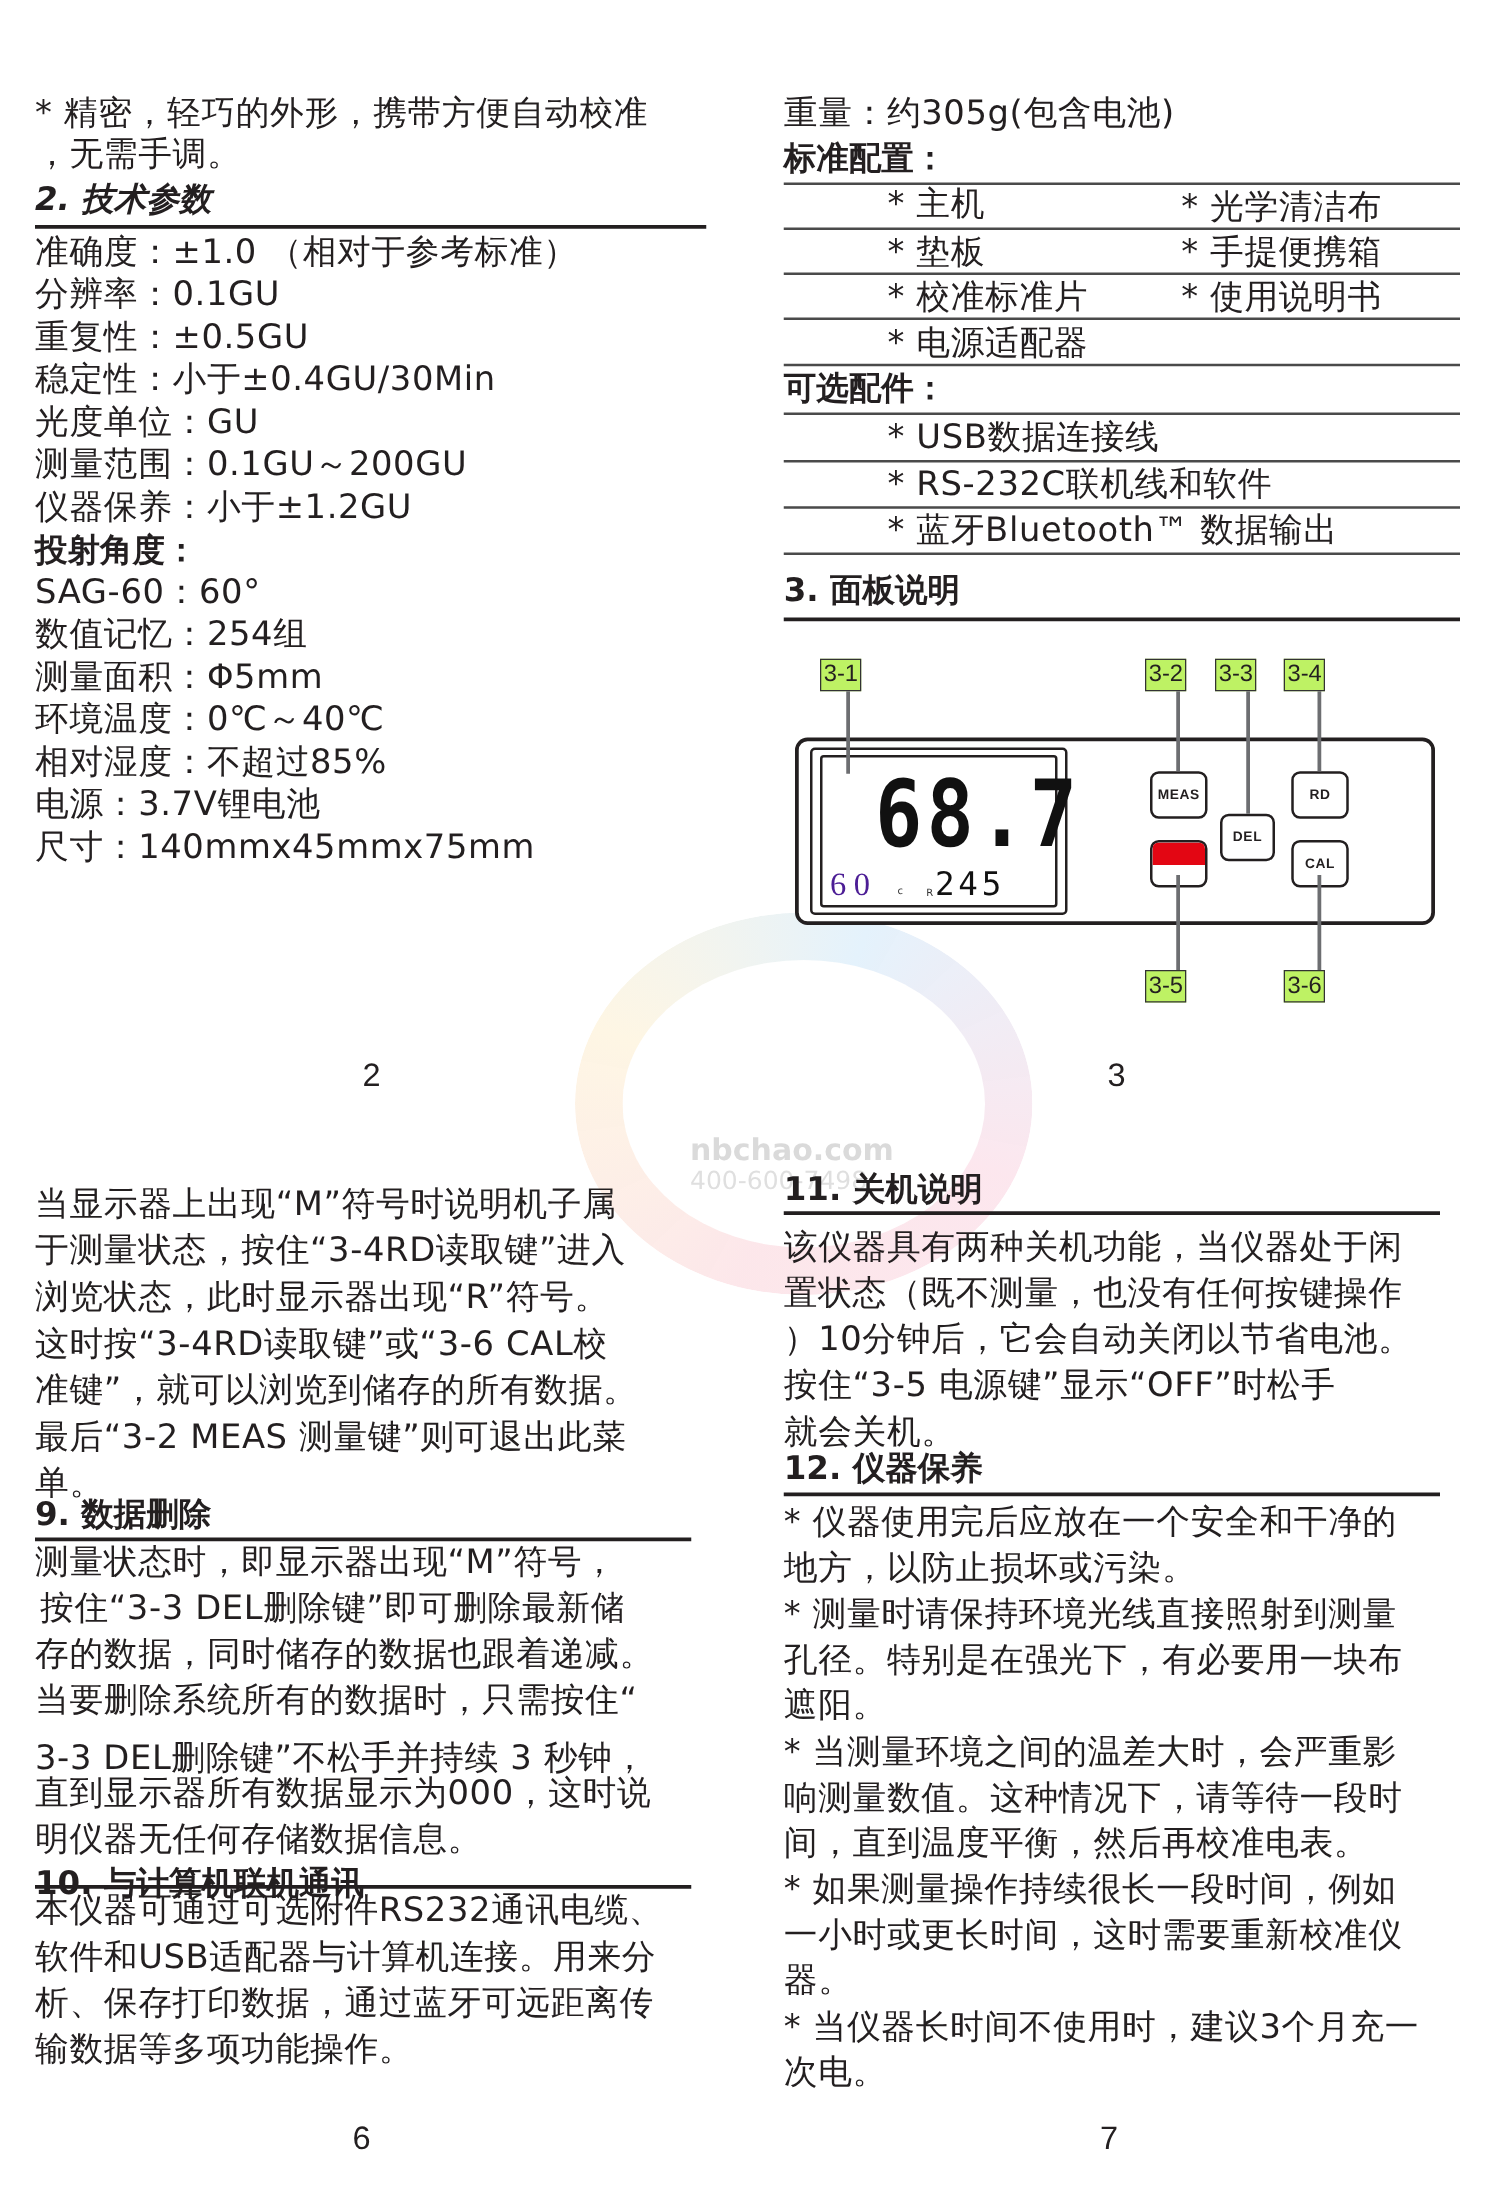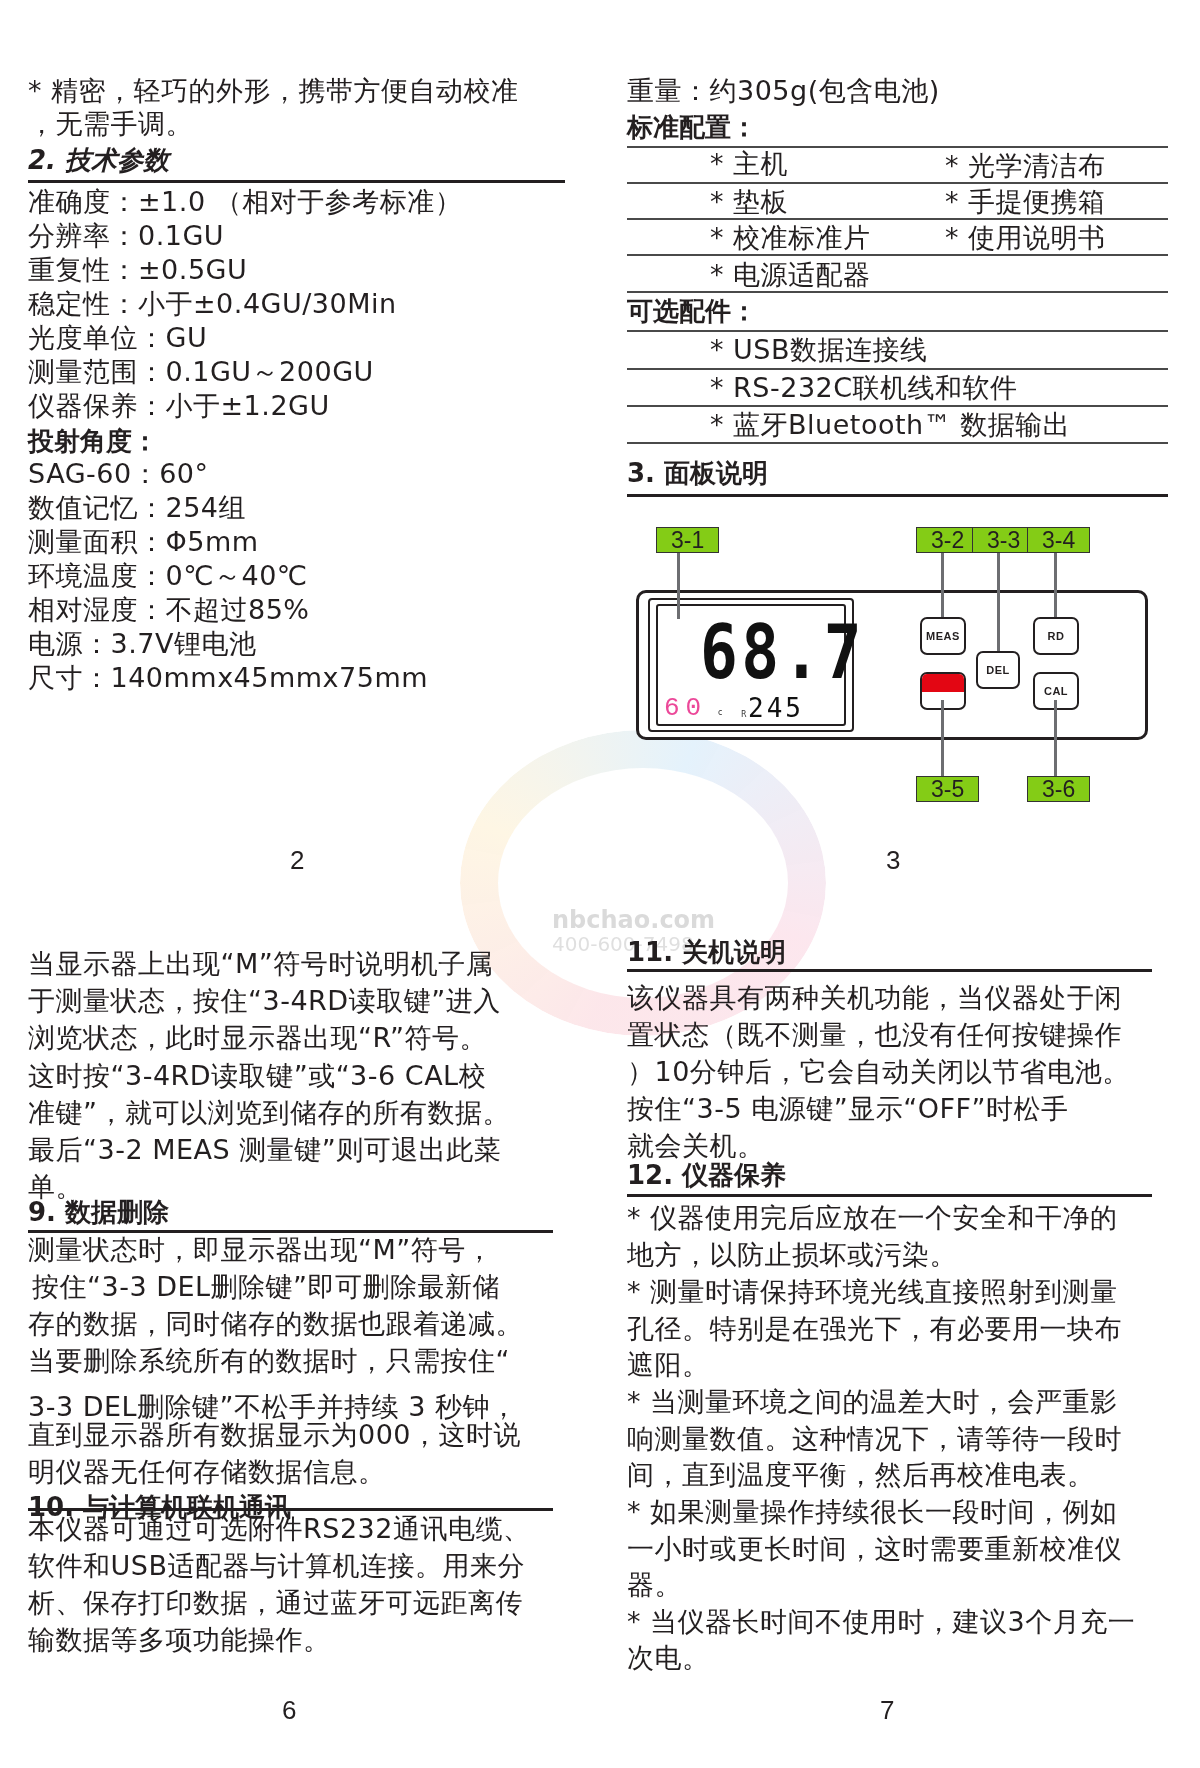--- a/index.html
+++ b/index.html
@@ -17,28 +17,28 @@
              border: 38px solid transparent;
              background:
                conic-gradient(from 200deg, rgba(240,120,140,0.18), rgba(250,210,120,0.20), rgba(120,190,240,0.20), rgba(240,120,160,0.18), rgba(240,120,140,0.18)) border-box;
              -webkit-mask: linear-gradient(#000 0 0) padding-box, linear-gradient(#000 0 0);
              -webkit-mask-composite: xor; mask-composite: exclude; }
   .wm-text1 { position: absolute; left: 95px; top: 135px; font-family: "DejaVu Serif", serif; font-size: 44px; color: rgba(200,90,100,0.30); font-weight: bold; letter-spacing: 6px; }
   .wm-text2 { position: absolute; left: 112px; top: 186px; font-size: 24px; color: rgba(150,150,150,0.35); font-weight: bold; }
   .wm-text3 { position: absolute; left: 112px; top: 212px; font-size: 20px; color: rgba(150,150,150,0.30); }
 
   
-  .tag { position: absolute; border: 1.5px solid #333; background: #84cc16; font-family: "Liberation Sans", sans-serif;
-         font-size: 23px; line-height: 24px; padding: 0 14px; color: #231f20; }
+  .tag { position: absolute; border: 1.5px solid #333; background: #bef264; font-family: "Liberation Sans", sans-serif;
+         font-size: 19px; line-height: 24px; padding: 0 2px; color: #231f20; }
   .leader { position: absolute; width: 3px; background: #6d6e71; }
   .device { position: absolute; left: 636px; top: 590px; width: 512px; height: 150px; border: 3px solid #231f20; border-radius: 10px; background: #fff; box-sizing: border-box; }
   .lcd-outer { position: absolute; left: 648px; top: 598px; width: 206px; height: 134px; border: 2px solid #231f20; border-radius: 4px; box-sizing: border-box; }
   .lcd-inner { position: absolute; left: 656px; top: 604px; width: 190px; height: 122px; border: 2px solid #231f20; border-radius: 3px; box-sizing: border-box; }
   .lcd-main { position: absolute; left: 700px; top: 612px; font-family: "DejaVu Sans Mono", monospace; font-size: 74px; line-height: 80px; letter-spacing: 4px; font-weight: bold; transform: scaleX(0.85); transform-origin: left; color: #111; }
-  .lcd-sub-left { position: absolute; left: 664px; top: 694px; font-family: Liberation Mono, monospace; font-size: 26px; line-height: 28px; letter-spacing: 6px; color: #ec4899; }
+  .lcd-sub-left { position: absolute; left: 664px; top: 694px; font-family: Liberation Serif, serif; font-size: 26px; line-height: 28px; letter-spacing: 6px; color: #4c1d95; }
   .lcd-ind { position: absolute; font-size: 8px; color: #333; }
   .lcd-sub-right { position: absolute; left: 748px; top: 694px; font-family: "DejaVu Sans Mono", monospace; font-size: 26px; line-height: 28px; letter-spacing: 3px; color: #111; }
   .key { position: absolute; border: 2px solid #231f20; border-radius: 7px; background: #fff; box-sizing: border-box;
          font-family: "Liberation Sans", sans-serif; font-weight: bold; font-size: 11px; display: flex; align-items: center; justify-content: center; letter-spacing: 0.5px; }
   .key-power { overflow: hidden; padding: 0; display: block; }
   .key-power .red { height: 52%; background: #e30613; }
 </style>
 </head>
 <body>
 

